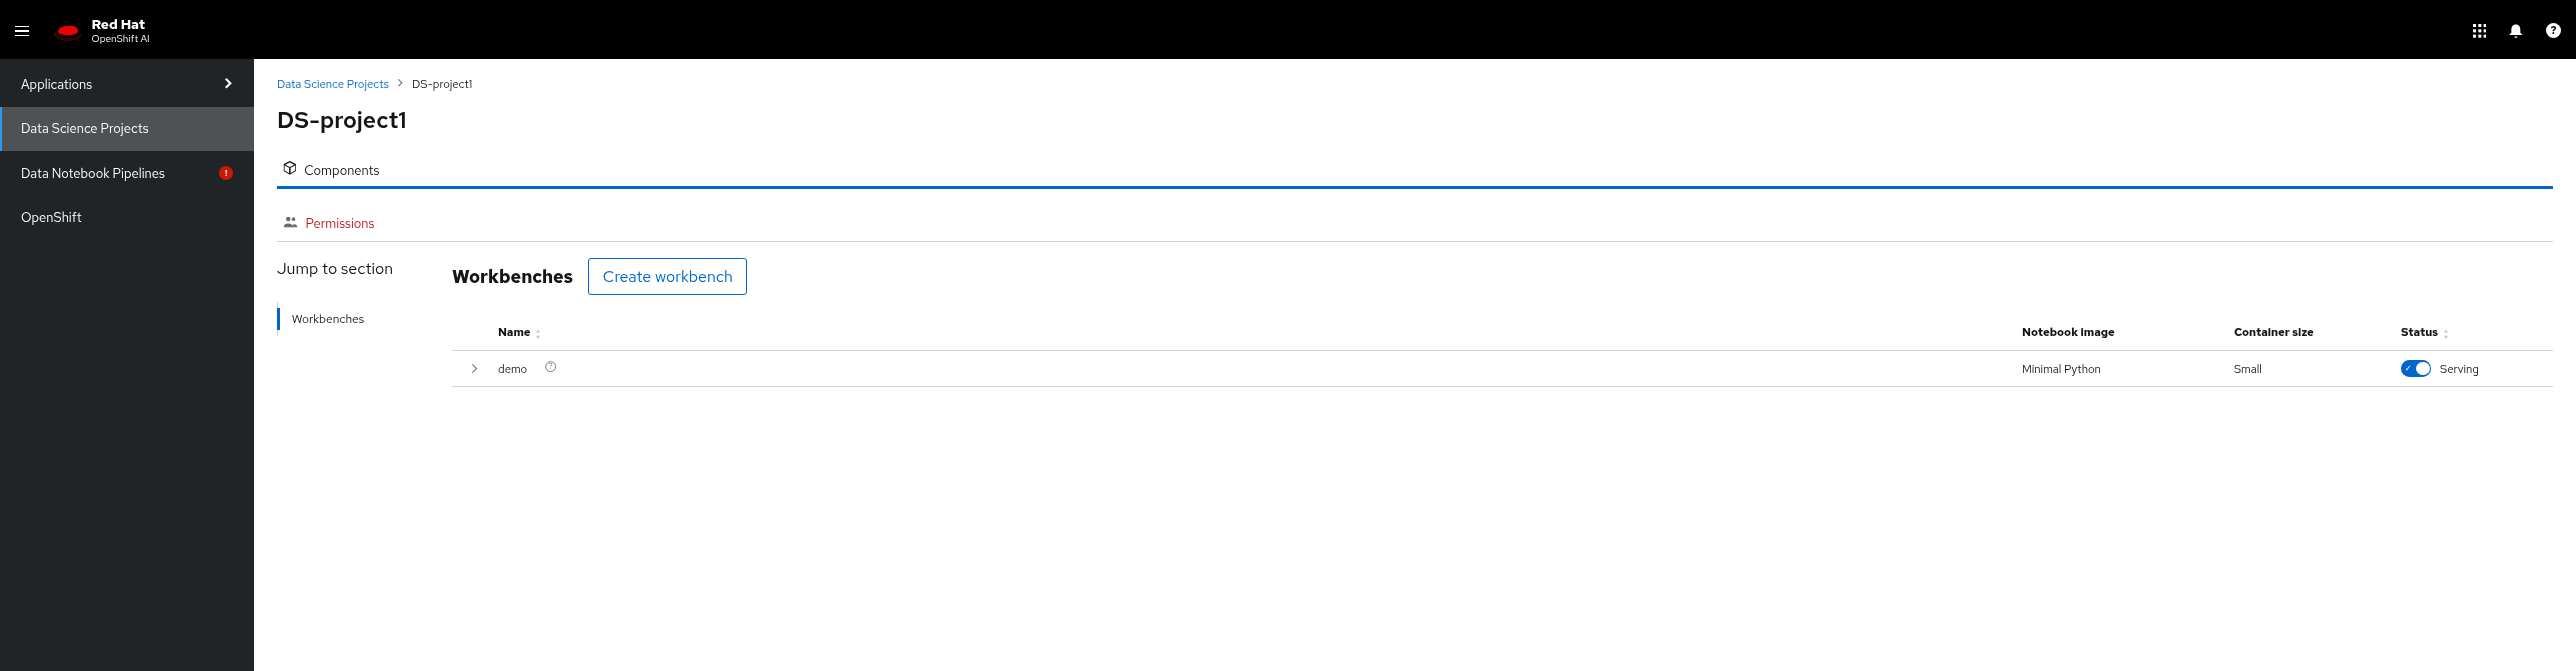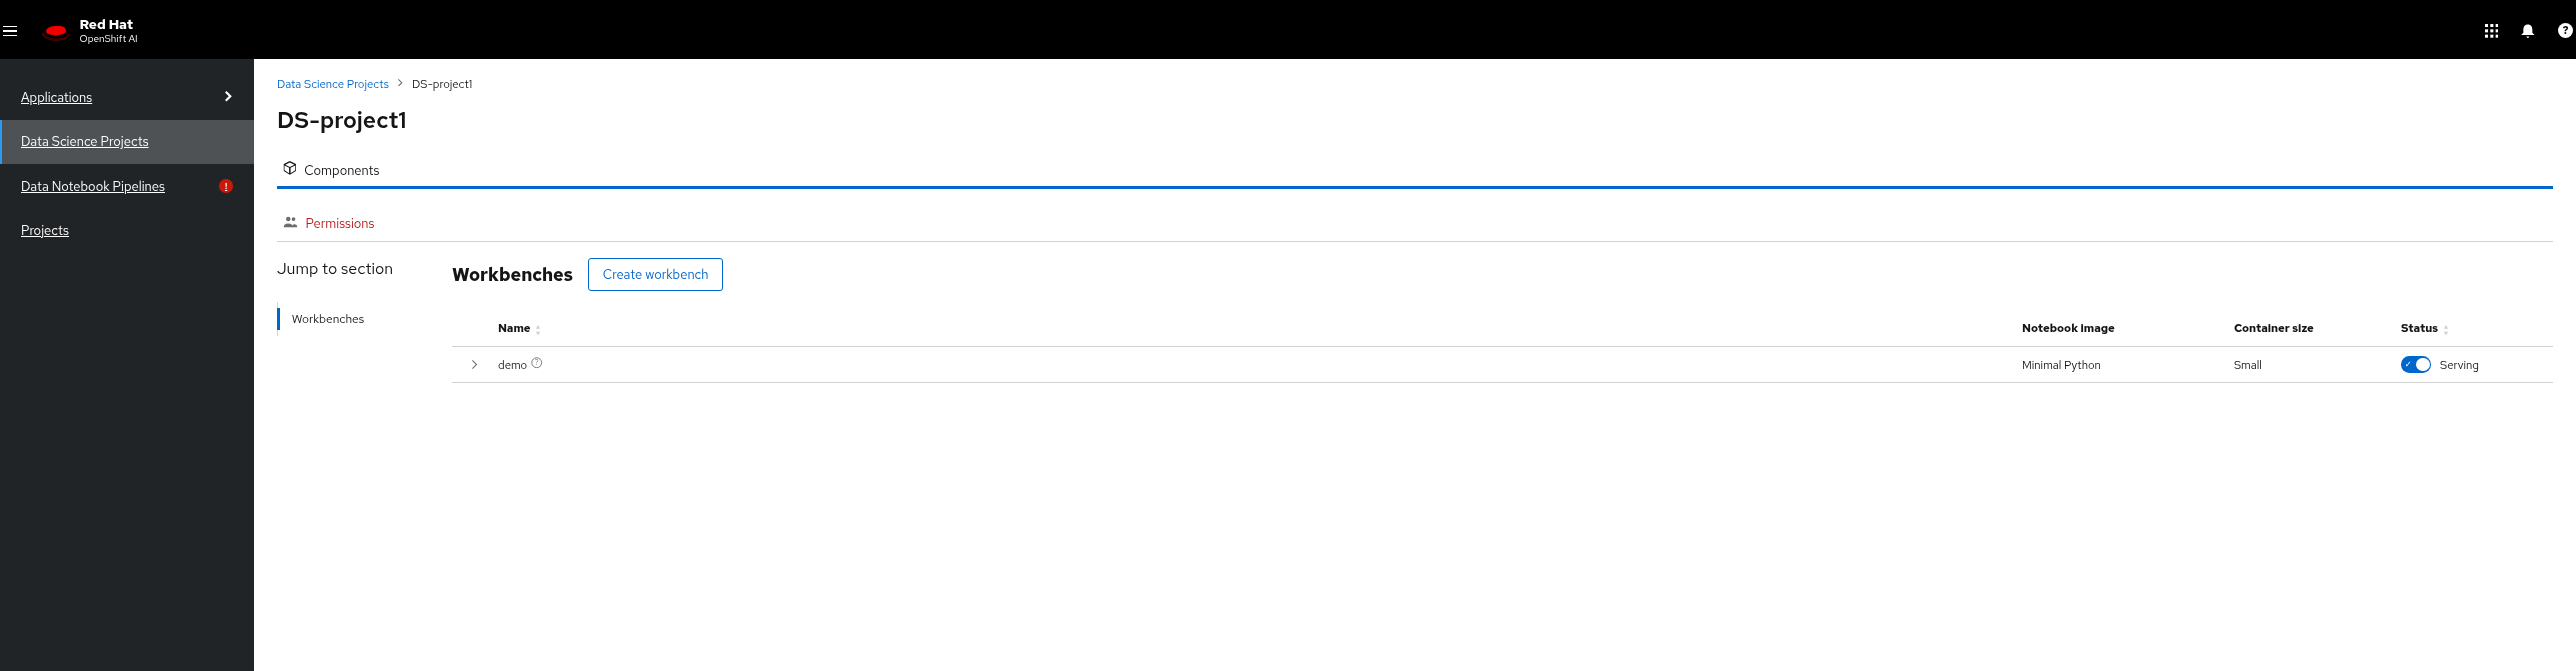--- a/index.html
+++ b/index.html
@@ -1,34 +1,34 @@
 <!DOCTYPE html>
 <html style="font-size:12px"><head>
   <meta charset="utf-8">
   <style>
     * { box-sizing: border-box; margin: 0; padding: 0; }
     body { font-family: "Red Hat Text", -apple-system, BlinkMacSystemFont, "Segoe UI", sans-serif; background: #fff; color: #151515; }
     
     .top-strip { height: 2.3px; background: #000; }
     
-    .header { background: #000; height: 57px; display: flex; align-items: center; padding: 0 3px; justify-content: space-between; }
+    .header { background: #000; height: 57px; display: flex; align-items: center; padding: 0 15px; justify-content: space-between; }
     .header-left { display: flex; align-items: center; gap: 19px; }
     .hamburger { width: 18px; height: 18px; cursor: pointer; display: flex; flex-direction: column; justify-content: center; gap: 3px; }
     .hamburger-line { height: 1.5px; background: #fff; width: 13.7px; }
     .brand { display: flex; align-items: center; gap: 7.6px; }
     .brand-logo { width: 32px; height: 23px; display: flex; align-items: center; justify-content: center; }
     .brand-text { color: #fff; line-height: 1.15; }
     .brand-name { font-weight: 700; font-size: 13.7px; }
     .brand-product { font-weight: 400; font-size: 10px; }
     .header-right { display: flex; align-items: center; gap: 23px; }
     .header-icon { color: #fff; cursor: pointer; display: flex; align-items: center; justify-content: center; }
     
     .layout { display: flex; height: calc(100vh - 59px); }
     
-    .sidebar { width: 254px; background: #212427; color: #fff; padding-top: 16px; text-decoration: underline; }
+    .sidebar { width: 254px; background: #212427; color: #fff; padding-top: 3px; }
     .sidebar-item { padding: 13.7px 21px; font-size: 13px; cursor: pointer; display: flex; align-items: center; justify-content: space-between; position: relative; }
     .sidebar-item.active { background: #4f5255; }
     .sidebar-item.active::before { content: ""; position: absolute; left: 0; top: 0; bottom: 0; width: 2.3px; background: #2b9af3; }
     .sidebar-badge { width: 13.7px; height: 13.7px; border-radius: 50%; background: #c9190b; color: #fff; display: flex; align-items: center; justify-content: center; font-size: 8.3px; font-weight: bold; }
     
     .main { flex: 1; background: #fff; padding: 16.7px 23px; }
     
     .breadcrumb { display: flex; align-items: center; gap: 9px; font-size: 11.4px; margin-bottom: 13.7px; }
     .breadcrumb-link { color: #0066cc; cursor: pointer; }
     .breadcrumb-sep { color: #6a6e73; font-size: 9px; }
@@ -44,30 +44,30 @@
     .content-row { display: flex; gap: 0; }
     .jump-section { width: 175px; flex-shrink: 0; }
     .jump-title { font-size: 16px; margin-bottom: 23px; font-weight: 400; }
     .jump-list { border-left: 0.8px solid #d2d2d2; }
     .jump-item { padding: 9px 13.7px; font-size: 12px; cursor: pointer; position: relative; }
     .jump-item.active::before { content: ""; position: absolute; left: -0.8px; top: 6px; bottom: 6px; width: 2.3px; background: #0066cc; }
     
     .section-area { flex: 1; }
     .section-header { display: flex; align-items: center; gap: 15px; margin-bottom: 19px; }
     .section-title { font-size: 18px; font-weight: 700; }
-    .btn-outline { border: 0.8px solid #0066cc; color: #0066cc; background: #fff; padding: 6.8px 13.7px; font-size: 13px; border-radius: 3px; cursor: pointer; font-family: inherit; }
+    .btn-outline { border: 0.8px solid #0066cc; color: #0066cc; background: #fff; padding: 6.8px 13.7px; font-size: 16px; border-radius: 3px; cursor: pointer; font-family: inherit; }
     
     .table { width: 100%; }
     .table-head-row { display: grid; grid-template-columns: 46px 1fr 46px 212px 167px 152px; padding: 10.6px 0; border-bottom: 0.8px solid #d2d2d2; align-items: center; }
     .table-head { font-weight: 700; font-size: 11.4px; display: flex; align-items: flex-end; gap: 4.6px; }
     .sort-icon { color: #d2d2d2; font-size: 8.3px; display: inline-flex; flex-direction: column; line-height: 0.5; }
     
     .table-row { display: grid; grid-template-columns: 46px 1fr 46px 212px 167px 152px; padding: 9px 0; border-bottom: 0.8px solid #d2d2d2; align-items: center; font-size: 11.4px; }
     .expand-icon { color: #6a6e73; cursor: pointer; display: flex; justify-content: center; font-size: 10px; }
-    .name-cell { display: flex; align-items: center; gap: 4px; }
+    .name-cell { display: flex; align-items: center; gap: 18px; }
     .help-icon { color: #6a6e73; cursor: pointer; }
     .status-cell { display: flex; align-items: center; gap: 9px; }
     .toggle { width: 30px; height: 16.7px; background: #0066cc; border-radius: 8.3px; position: relative; cursor: pointer; }
     .toggle::after { content: ""; position: absolute; right: 1.5px; top: 1.5px; width: 13.7px; height: 13.7px; background: #fff; border-radius: 50%; }
     .toggle-check { position: absolute; left: 3.8px; top: 3px; color: #fff; font-size: 8.3px; }
   </style>
 </head>
 <body>
 
 <div class="top-strip"></div>
@@ -131,21 +131,21 @@
       </span>
     </div>
     <div class="sidebar-item active">
       <span>Data Science Projects</span>
     </div>
     <div class="sidebar-item">
       <span>Data Notebook Pipelines</span>
       <span class="sidebar-badge">!</span>
     </div>
     <div class="sidebar-item">
-      <span>Projects</span>
+      <span>OpenShift</span>
     </div>
   </nav>
 
   <main class="main">
     <div class="breadcrumb">
       <span class="breadcrumb-link">Data Science Projects</span>
       <span class="breadcrumb-sep">
         <svg width="5.3" height="7.6" viewBox="0 0 7 10" fill="#6a6e73">
             <path d="M 1 0 L 6 5 L 1 10 L 0 9 L 4 5 L 0 1 Z"></path>
           </svg>

